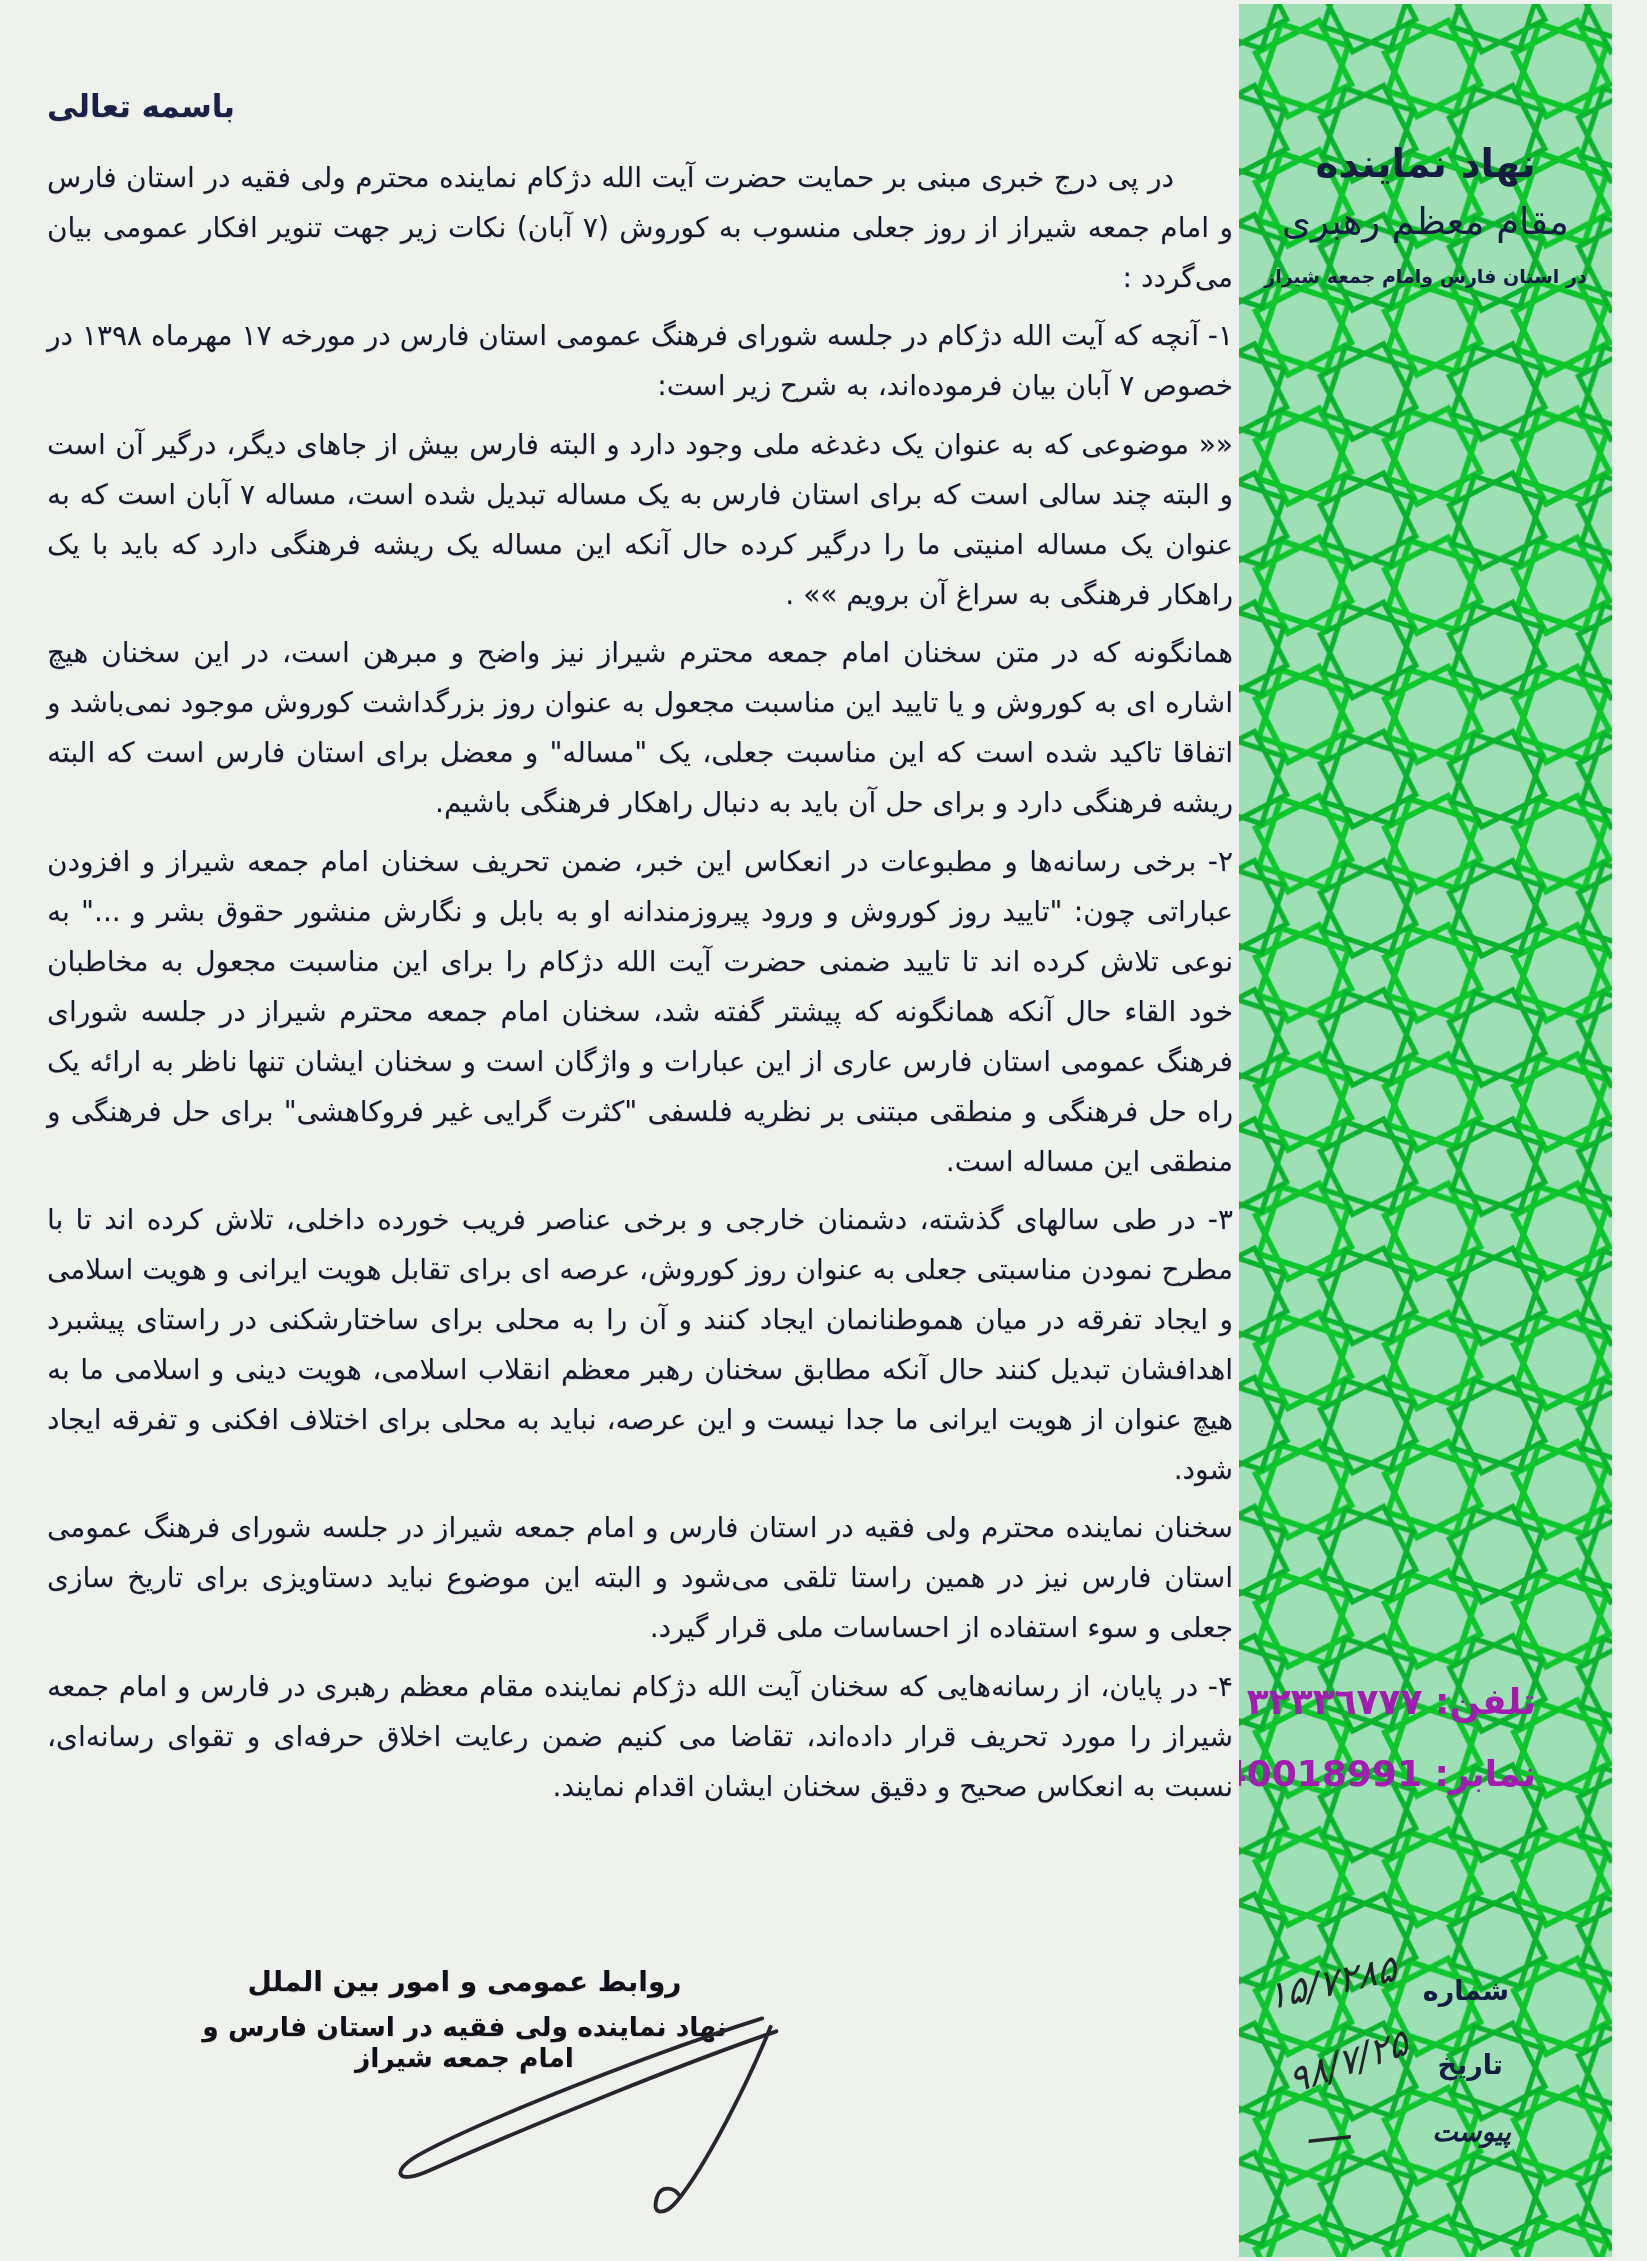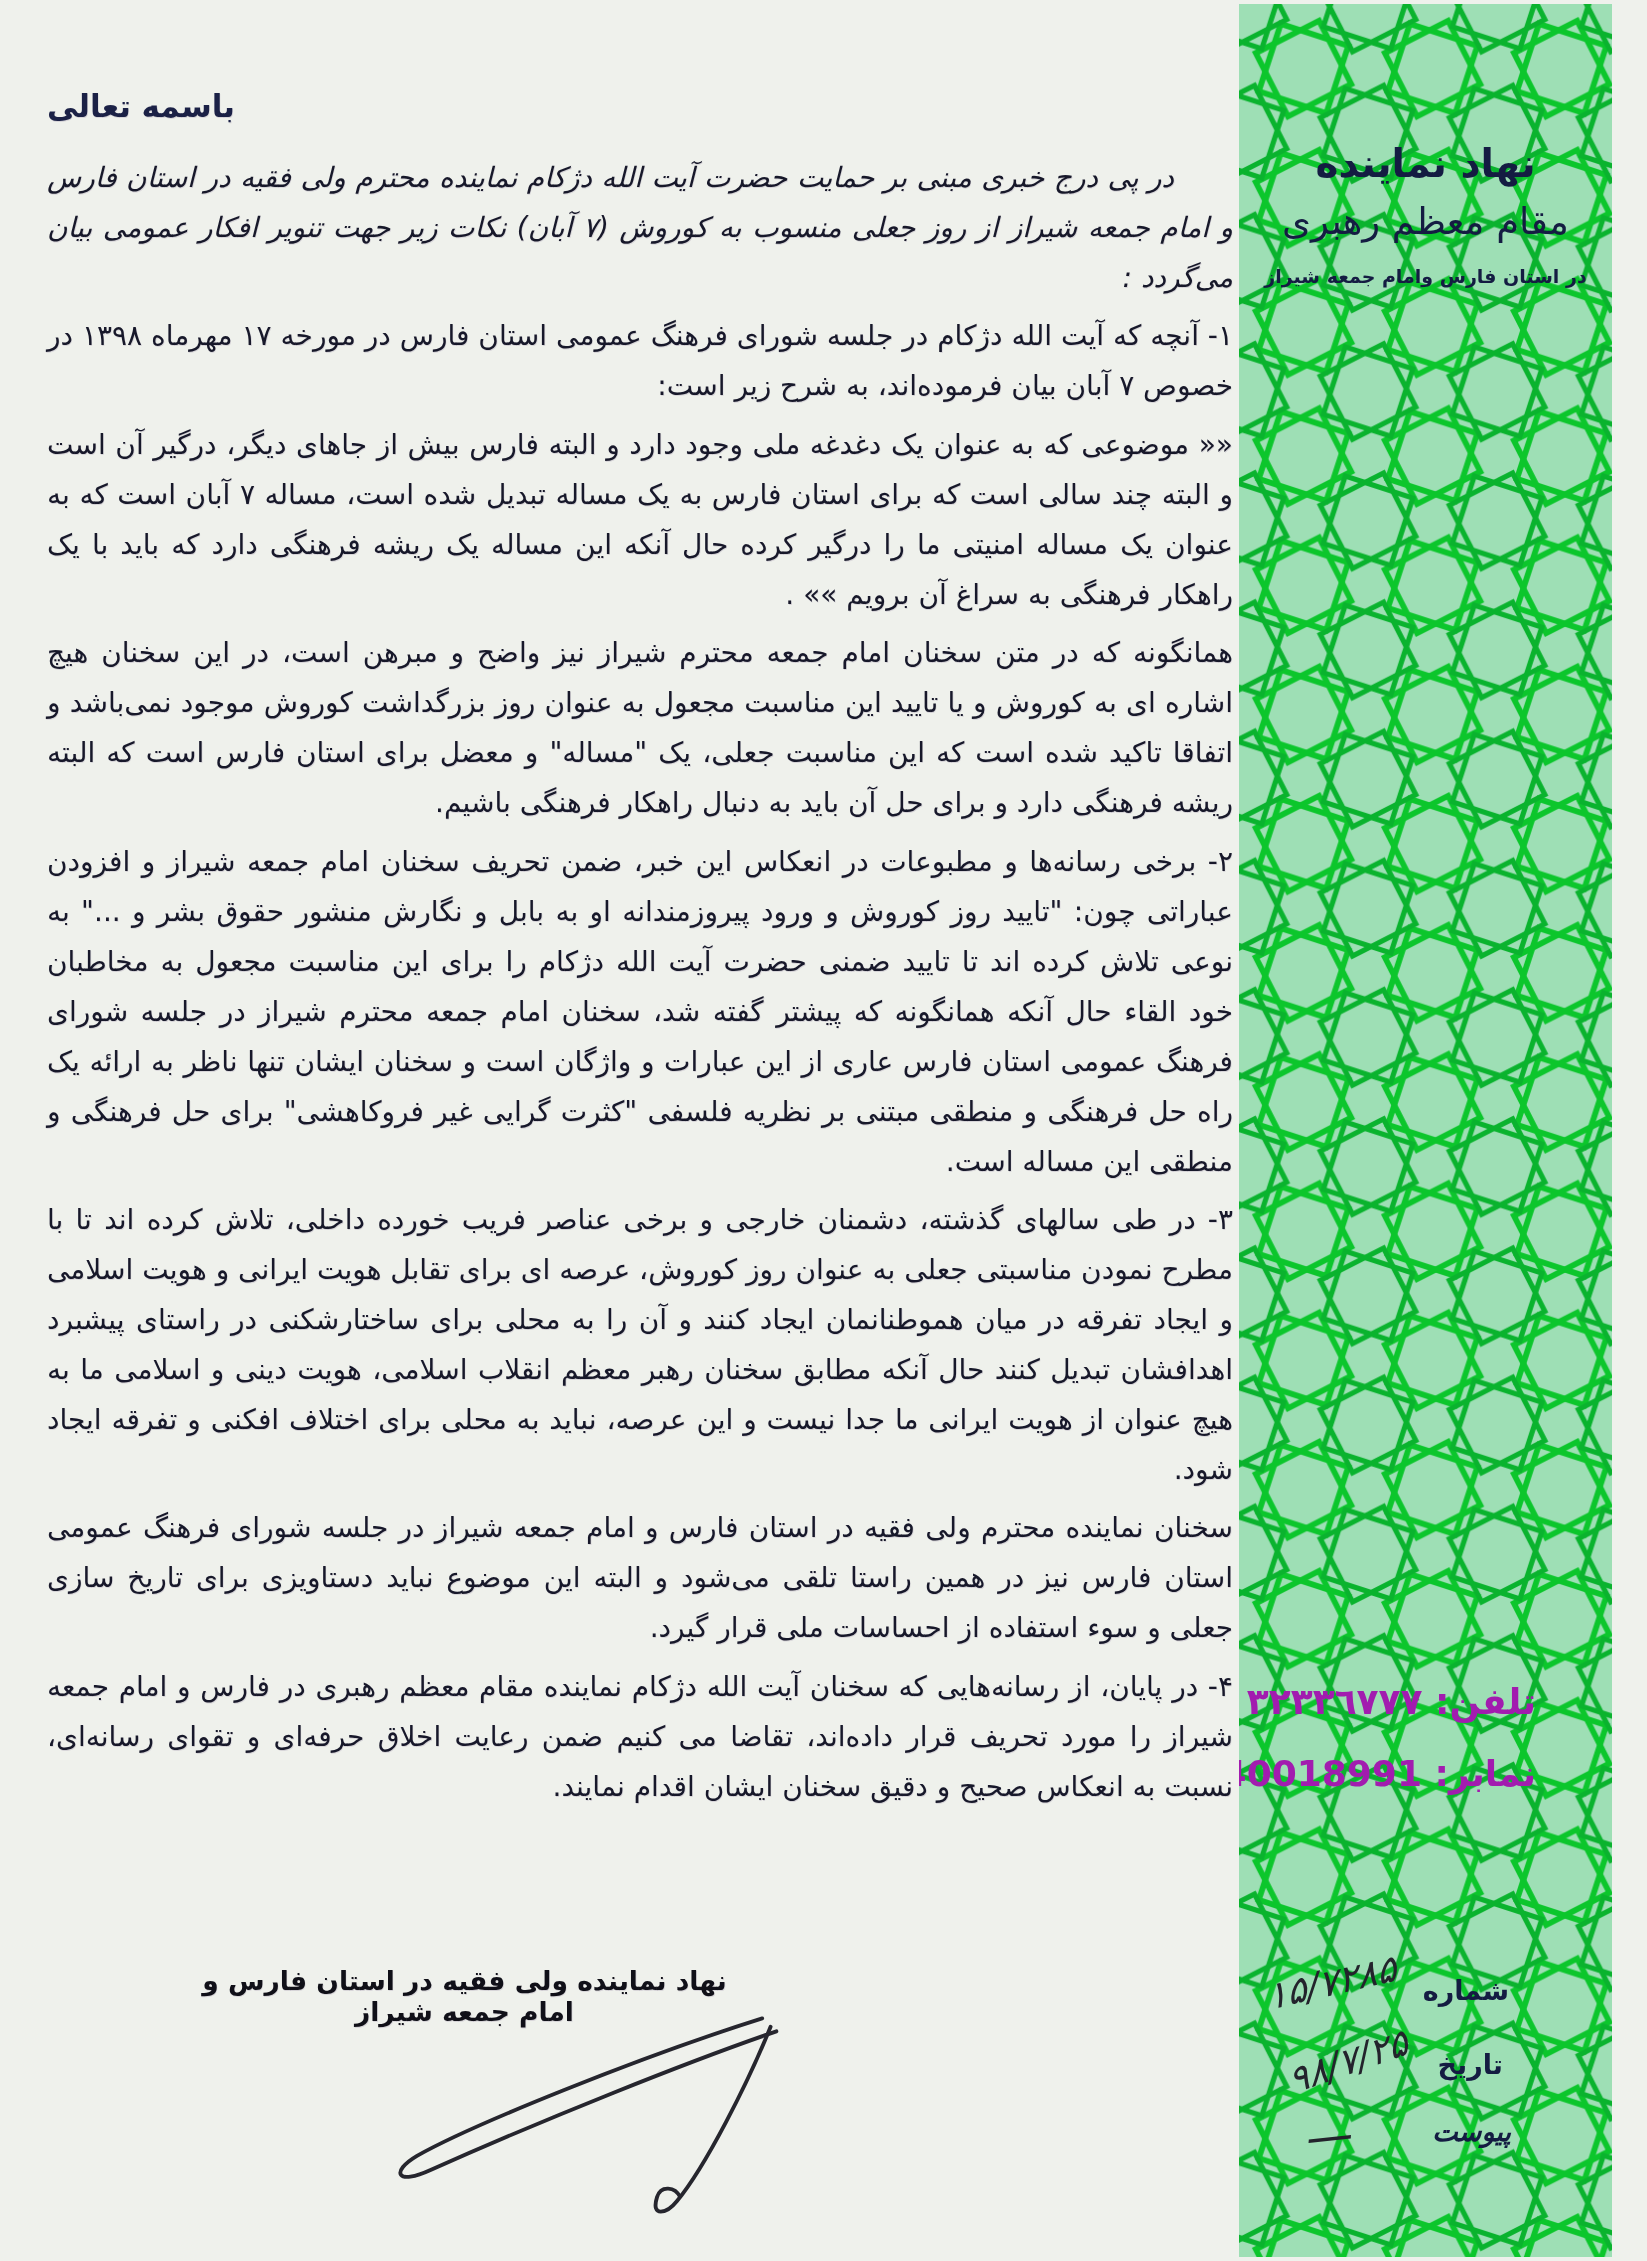--- a/index.html
+++ b/index.html
@@ -13,21 +13,21 @@
     position:absolute; top:81px; left:47px; width:1186px;
     direction:rtl; color:#17182a;
     font-size:28px; line-height:50px;
     text-shadow:0.6px 0.6px 0 rgba(70,40,100,.14);
   }
   .besmele{
     font-size:31px; font-weight:bold; color:#1b2146;
     text-align:left; margin:0 0 22px 0; letter-spacing:0.6px;
   }
   .para{margin:0 0 8.4px 0; text-align:justify;}
-  .para.intro{text-indent:59px;font-style:italic;}
+  .para.intro{text-indent:59px;}
   
   .sig-block{
     position:absolute; top:1965px; left:192px; width:545px;
     direction:rtl; text-align:center; color:#101018;
     text-shadow:0.6px 0.6px 0 rgba(70,40,100,.14);
   }
   .sig-line1{font-size:28px; font-weight:bold; margin-bottom:13px;}
   .sig-line2{font-size:26.5px; font-weight:bold;}
   .sig-swirl{position:absolute; left:194px; top:1970px; width:646px; height:271px; z-index:5;}
   .sig-swirl path{fill:none; stroke:#26262e; stroke-width:6; stroke-linecap:round;}
@@ -72,20 +72,21 @@
         <p class="para quote">«« موضوعی که به عنوان یک دغدغه ملی وجود دارد و البته فارس بیش از جاهای دیگر، درگیر آن است و البته چند سالی است که برای استان فارس به یک مساله تبدیل شده است، مساله ۷ آبان است که به عنوان یک مساله امنیتی ما را درگیر کرده حال آنکه این مساله یک ریشه فرهنگی دارد که باید با یک راهکار فرهنگی به سراغ آن برویم »» .</p>
         <p class="para">همانگونه که در متن سخنان امام جمعه محترم شیراز نیز واضح و مبرهن است، در این سخنان هیچ اشاره ای به کوروش و یا تایید این مناسبت مجعول به عنوان روز بزرگداشت کوروش موجود نمی‌باشد و اتفاقا تاکید شده است که این مناسبت جعلی، یک "مساله" و معضل برای استان فارس است که البته ریشه فرهنگی دارد و برای حل آن باید به دنبال راهکار فرهنگی باشیم.</p>
         <p class="para">۲- برخی رسانه‌ها و مطبوعات در انعکاس این خبر، ضمن تحریف سخنان امام جمعه شیراز و افزودن عباراتی چون: "تایید روز کوروش و ورود پیروزمندانه او به بابل و نگارش منشور حقوق بشر و ..." به نوعی تلاش کرده اند تا تایید ضمنی حضرت آیت الله دژکام را برای این مناسبت مجعول به مخاطبان خود القاء حال آنکه همانگونه که پیشتر گفته شد، سخنان امام جمعه محترم شیراز در جلسه شورای فرهنگ عمومی استان فارس عاری از این عبارات و واژگان است و سخنان ایشان تنها ناظر به ارائه یک راه حل فرهنگی و منطقی مبتنی بر نظریه فلسفی "کثرت گرایی غیر فروکاهشی" برای حل فرهنگی و منطقی این مساله است.</p>
         <p class="para">۳- در طی سالهای گذشته، دشمنان خارجی و برخی عناصر فریب خورده داخلی، تلاش کرده اند تا با مطرح نمودن مناسبتی جعلی به عنوان روز کوروش، عرصه ای برای تقابل هویت ایرانی و هویت اسلامی و ایجاد تفرقه در میان هموطنانمان ایجاد کنند و آن را به محلی برای ساختارشکنی در راستای پیشبرد اهدافشان تبدیل کنند حال آنکه مطابق سخنان رهبر معظم انقلاب اسلامی، هویت دینی و اسلامی ما به هیچ عنوان از هویت ایرانی ما جدا نیست و این عرصه، نباید به محلی برای اختلاف افکنی و تفرقه ایجاد شود.</p>
         <p class="para">سخنان نماینده محترم ولی فقیه در استان فارس و امام جمعه شیراز در جلسه شورای فرهنگ عمومی استان فارس نیز در همین راستا تلقی می‌شود و البته این موضوع نباید دستاویزی برای تاریخ سازی جعلی و سوء استفاده از احساسات ملی قرار گیرد.</p>
         <p class="para">۴- در پایان، از رسانه‌هایی که سخنان آیت الله دژکام نماینده مقام معظم رهبری در فارس و امام جمعه شیراز را مورد تحریف قرار داده‌اند، تقاضا می کنیم ضمن رعایت اخلاق حرفه‌ای و تقوای رسانه‌ای، نسبت به انعکاس صحیح و دقیق سخنان ایشان اقدام نمایند.</p>
       </div>
   </main>
 
   <div class="sig-block" dir="rtl" lang="fa">
+    <div class="sig-line1">روابط عمومی و امور بین الملل</div>
     <div class="sig-line2">نهاد نماینده ولی فقیه در استان فارس و امام جمعه شیراز</div>
   </div>
 
   <svg class="sig-swirl" viewBox="0 0 1000 420" aria-hidden="true">
     <path d="M 880 75 C 690 135, 430 240, 345 288 C 303 313, 314 334, 366 310 C 545 230, 765 142, 902 95"></path>
     <path d="M 893 88 C 858 175, 792 305, 748 358 C 732 378, 707 384, 717 352 C 723 333, 745 336, 753 352"></path>
   </svg>
 
   <aside class="strip">
     <svg class="pattern" aria-hidden="true" width="373" height="2253" preserveAspectRatio="none" viewBox="0 0 578 3488">

